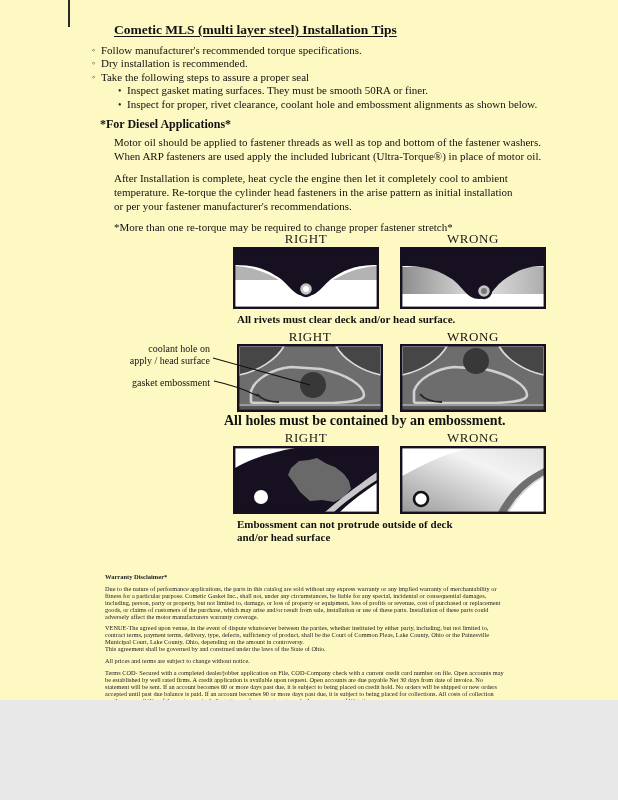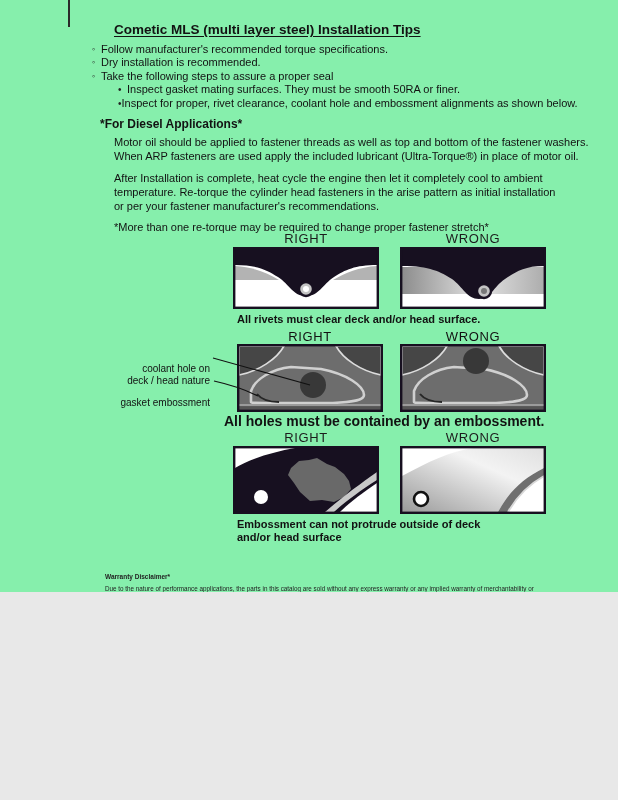--- a/index.html
+++ b/index.html
@@ -1,19 +1,19 @@
 <!DOCTYPE html>
 <html><head>
 <meta charset="utf-8">
 <style>
   html,body { margin:0; padding:0; background:#e8e8e8; }
   .page {
-    position:relative; width:618px; height:592px; margin:0 auto;
-    background:#86efac; overflow:hidden;
-    font-family:Liberation Sans, sans-serif; color:#121212;
+    position:relative; width:618px; height:700px; margin:0 auto;
+    background:#fef9c3; overflow:hidden;
+    font-family:Liberation Serif, serif; color:#121212;
   }
   .edge-tick { position:absolute; left:68px; top:0; width:1.5px; height:27px; background:#2a2a2a; }
 
   
   .head-block { position:absolute; left:92px; top:22px; width:450px; }
   .doc-title {
     margin-left:22px; font-size:13.5px; font-weight:bold;
     text-decoration:underline; text-underline-offset:2px; white-space:nowrap;
   }
   .bullets { margin-top:6px; font-size:11px; line-height:13.4px; }
@@ -34,21 +34,21 @@
   .ttl-row { display:grid; grid-template-columns:146px 146px; column-gap:21px; height:15px; }
   .ttl { text-align:center; font-size:13px; letter-spacing:0.6px; color:#1c1c1c; }
   .panel-row { display:grid; grid-template-columns:146px 146px; column-gap:21px; margin-top:1px; }
   .cap { font-size:11px; font-weight:bold; margin-top:4px; margin-left:4px; white-space:nowrap; line-height:12.5px; }
   svg { display:block; }
 
   
   .row2 { position:absolute; left:100px; top:329px; width:446px; height:100px; }
   .row2 .ttl-abs { position:absolute; top:0; width:146px; text-align:center; font-size:13px; letter-spacing:0.6px; }
   .row2 .pnl { position:absolute; top:15px; }
-  .ann { position:absolute; left:0; width:110px; text-align:right; font-size:10px; line-height:11.5px; white-space:nowrap;margin-top:20px; }
+  .ann { position:absolute; left:0; width:110px; text-align:right; font-size:10px; line-height:11.5px; white-space:nowrap; }
   .leaders { position:absolute; left:0; top:0; pointer-events:none; }
   .row2 .cap2 { position:absolute; left:124px; top:84px; font-size:14px; font-weight:bold; white-space:nowrap; }
 
   
   .legal { position:absolute; left:105px; top:574px; width:420px; font-size:6.3px; line-height:6.9px; color:#222; }
   .legal-h { font-weight:bold; font-size:6.5px; margin-bottom:5px; }
   .lp { margin-bottom:5px; }
   .lp div { white-space:nowrap; }
 
   .footer-code { position:absolute; left:388px; top:757px; font-size:15.5px; letter-spacing:0.3px; color:#1a1a1a; }
@@ -135,21 +135,21 @@
     </div>
     <div class="cap">All rivets must clear deck and/or head surface.</div>
   </div>
 
   <div class="row2">
     <div class="ttl-abs" style="left:137px;">RIGHT</div>
     <div class="ttl-abs" style="left:300px;">WRONG</div>
 
     <div class="ann" style="top:14px;">
       <div>coolant hole on</div>
-      <div>deck / head nature</div>
+      <div>apply / head surface</div>
     </div>
     <div class="ann" style="top:48px;">
       <div>gasket embossment</div>
     </div>
 
     <svg class="pnl" style="left:137px;" width="146" height="68" viewBox="0 0 146 68">
       <rect x="1.2" y="1.2" width="143.6" height="65.6" fill="#6d6d6d"></rect>
       <path d="M14,58 L14,47 C18,35 35,25 54,23 L84,25 C110,30 127,42 127,51 C127,56 118,58 96,59 L28,59 C18,59 14,59 14,58 Z" fill="none" stroke="#d0d0d0" stroke-width="2.6" stroke-linejoin="round"></path>
       <path d="M20,50 C24,55 32,58 42,58" stroke="#262626" stroke-width="2" fill="none"></path>
       <path d="M2,2 H47 C40,15 22,27 2,31 Z" fill="#464646" stroke="#dcdcdc" stroke-width="1.6"></path>

